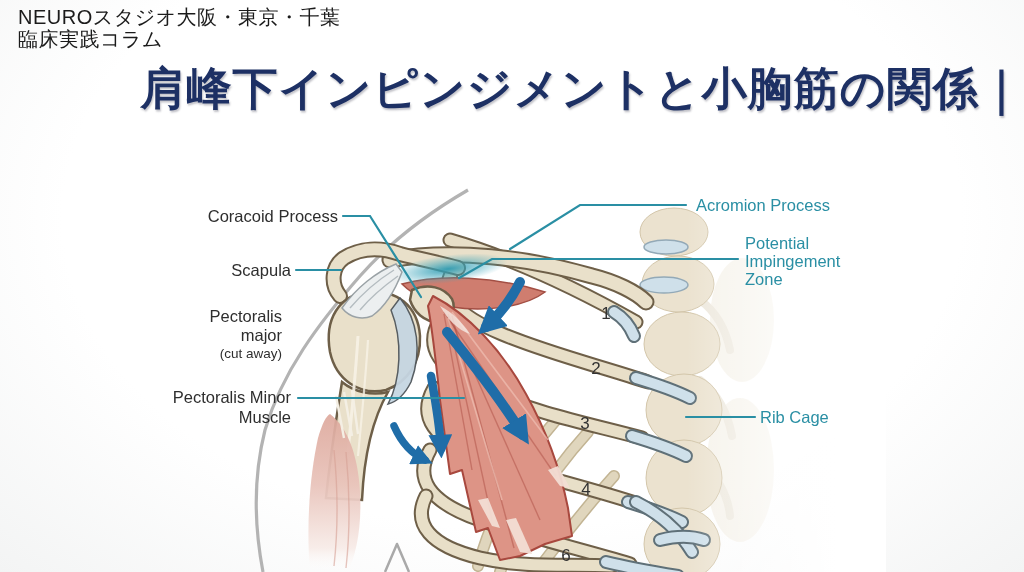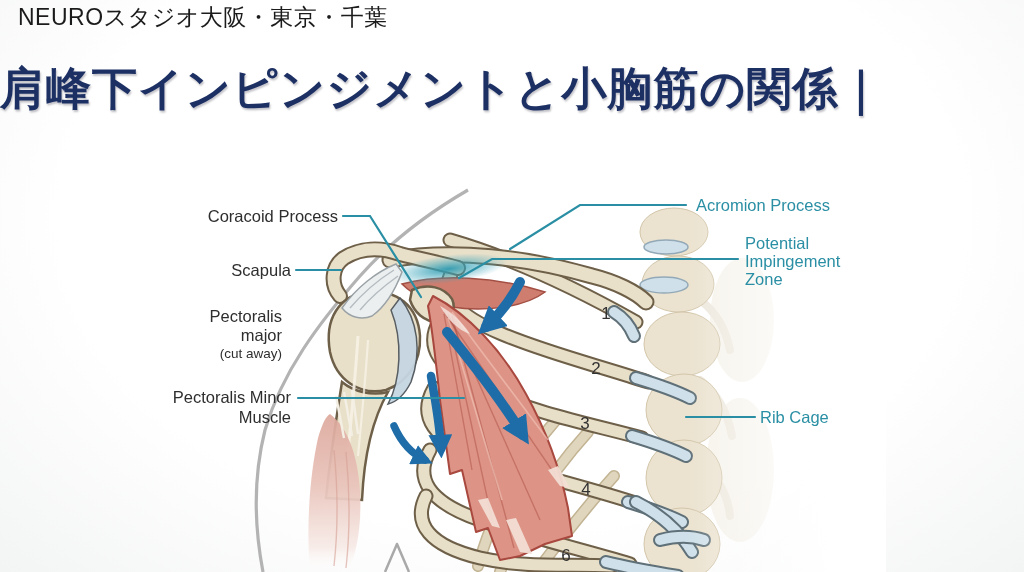--- a/index.html
+++ b/index.html
@@ -2,22 +2,22 @@
 <html><head>
 <meta charset="utf-8">
 <style>
   html,body{margin:0;padding:0;background:#e9e9e9;}
   .stage{
     position:relative;width:1024px;height:572px;overflow:hidden;
     background:radial-gradient(ellipse at 50% 38%, #ffffff 62%, #f3f4f4 100%);
     font-family:"Liberation Sans", sans-serif;
   }
   .hdr{position:absolute;top:6px;left:18px;z-index:3;color:#1b1b1b;
-       font-size:23px;line-height:22px;font-weight:500;letter-spacing:.5px;}
-  .title{position:absolute;top:62px;left:0;width:1024px;z-index:3;text-align:left;
+       font-size:20px;line-height:22px;font-weight:500;letter-spacing:.5px;}
+  .title{position:absolute;top:62px;left:0;width:1024px;z-index:3;text-align:right;
          color:#1d3064;font-weight:bold;font-size:45px;line-height:54px;letter-spacing:1px;
          text-shadow:1px 2px 2px rgba(40,40,60,.28);}
   .anat{position:absolute;inset:0;z-index:2;}
   .lbl-dark{fill:#2e2e2e;font-size:16.5px;}
   .lbl-dark-sm{fill:#2e2e2e;font-size:13.5px;}
   .lbl-teal{fill:#2a8fa4;font-size:16.5px;font-weight:500;}
   .ribnum{fill:#333;font-size:17px;}
   .leader{stroke:#2a8fa4;stroke-width:2.2;fill:none;stroke-linecap:round;}
   .rib-out{stroke:#6e5f48;stroke-width:15;fill:none;stroke-linecap:round;}
   .rib-in{stroke:#e8dfc8;stroke-width:11;fill:none;stroke-linecap:round;}
@@ -26,20 +26,21 @@
   .bone{fill:#e9e0ca;stroke:#6e5f48;stroke-width:2.5;}
   .arrow{stroke:#1f6da8;fill:none;stroke-linecap:round;}
 </style>
 </head>
 <body>
 
 <div class="stage">
 
   <div class="hdr">
     <div>NEUROスタジオ大阪・東京・千葉</div>
+    <div>臨床実践コラム</div>
   </div>
 
   <div class="title">
     <div>肩峰下インピンジメントと小胸筋の関係｜</div>
   </div>
 
   <svg class="anat" viewBox="0 0 1024 572" width="1024" height="572" xmlns="http://www.w3.org/2000/svg">
     <defs>
       <marker id="arr" viewBox="0 0 10 10" refX="6" refY="5" markerWidth="2.8" markerHeight="2.8" orient="auto">
         <path d="M0,0 L10,5 L0,10 Z" fill="#1f6da8"></path>

